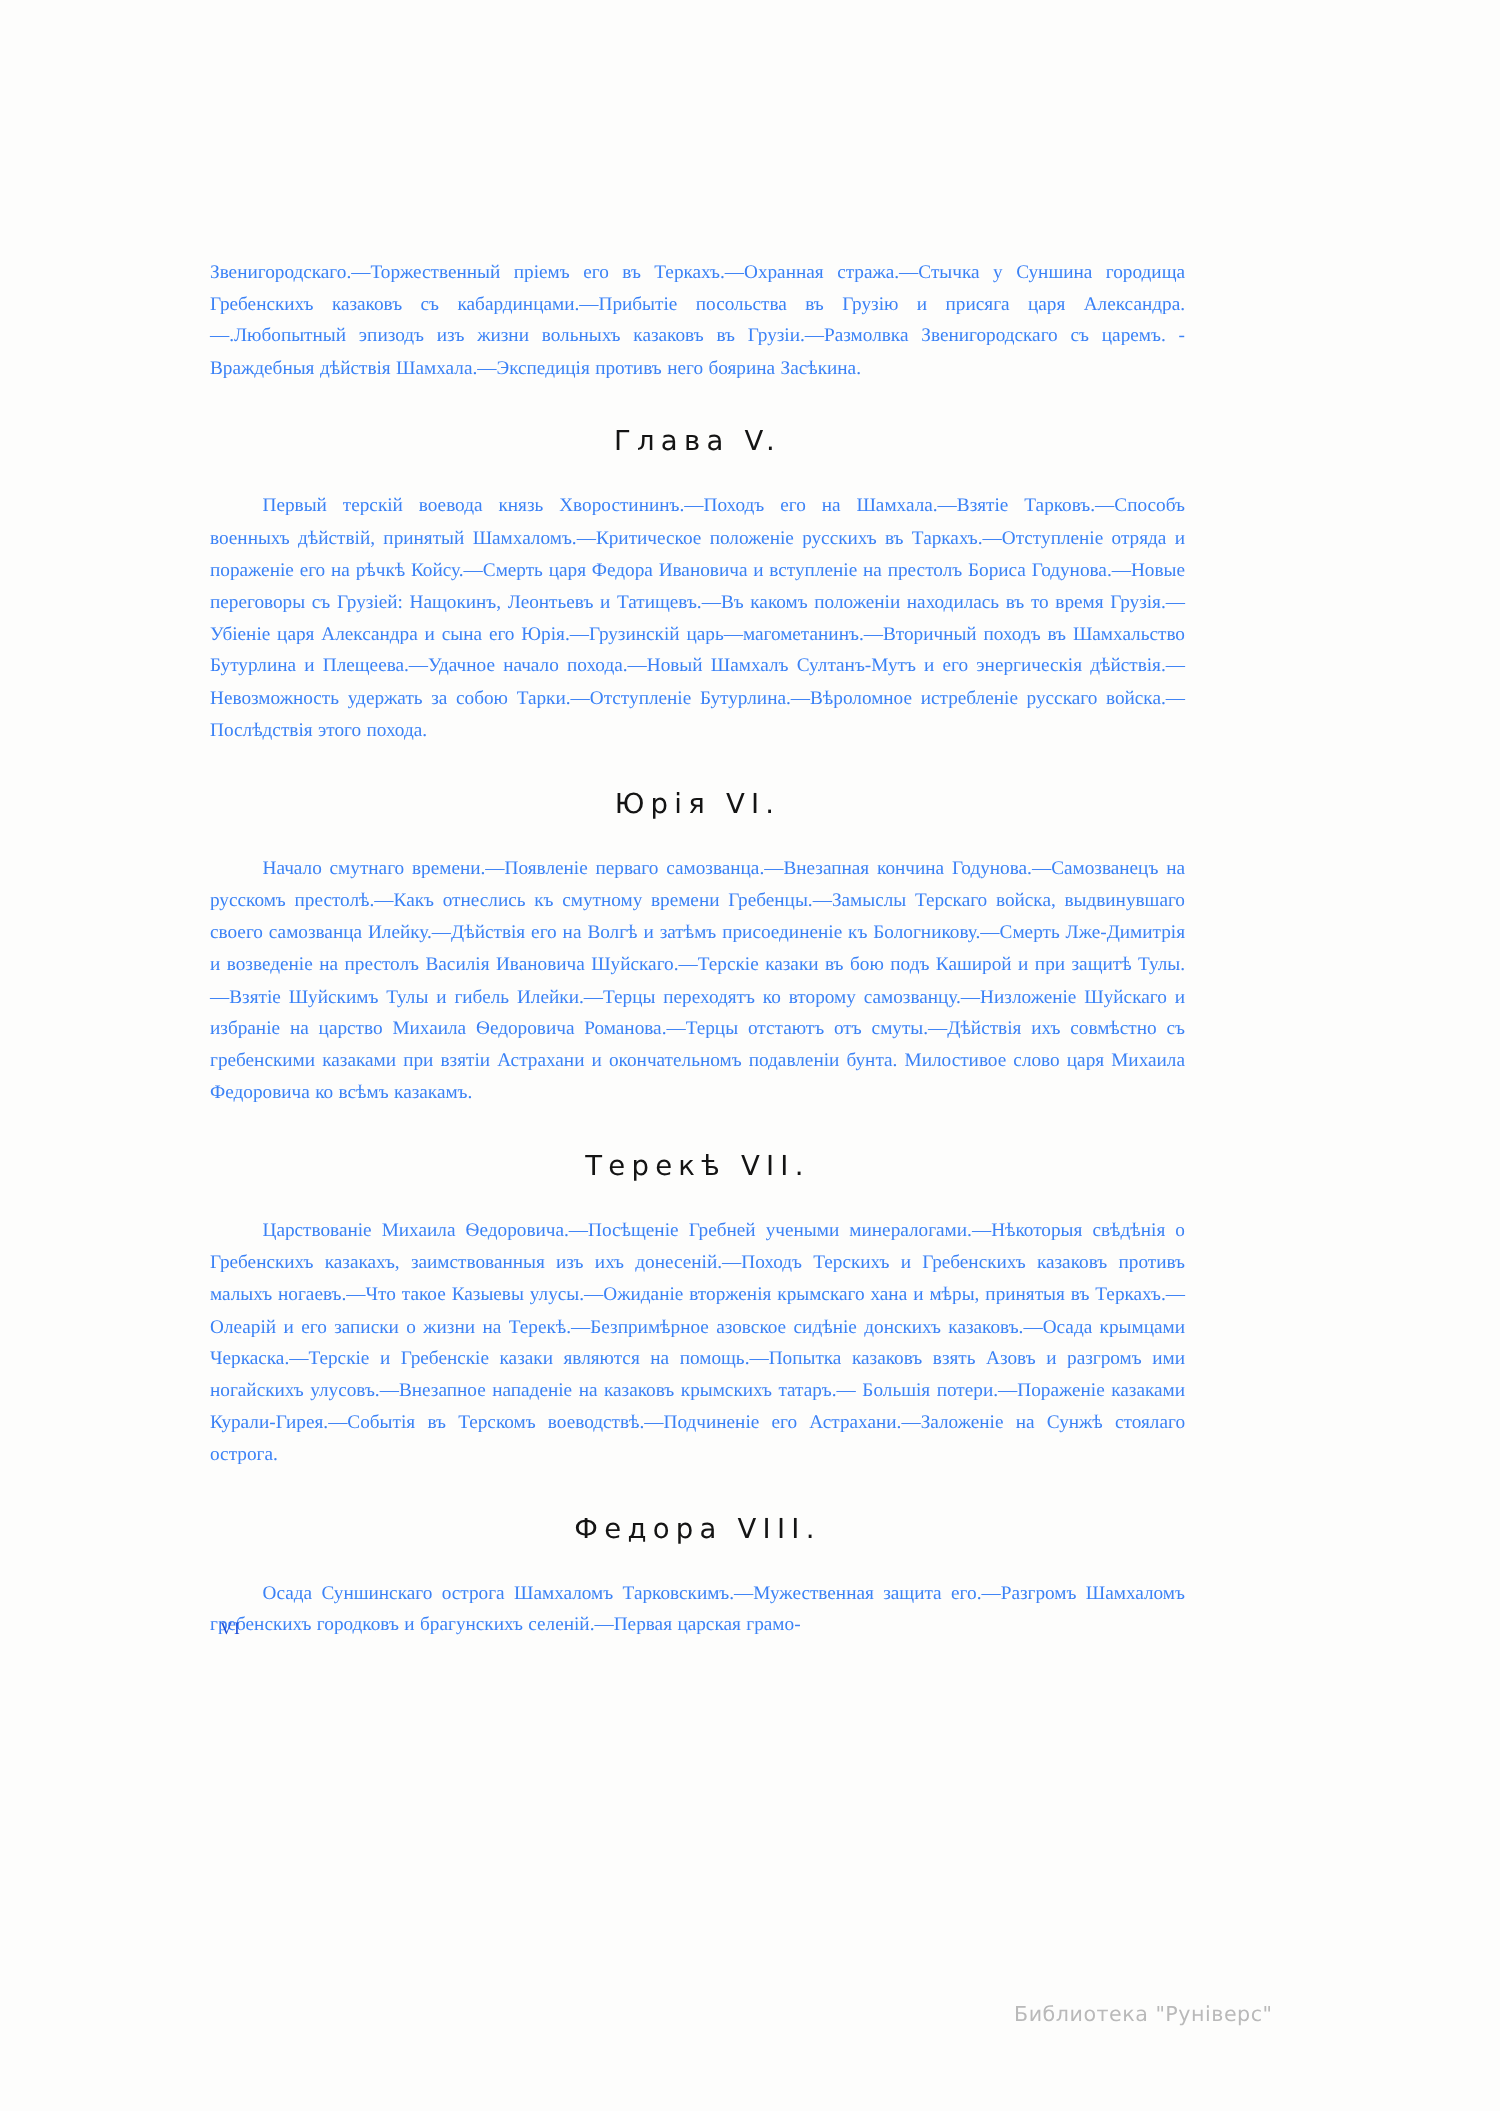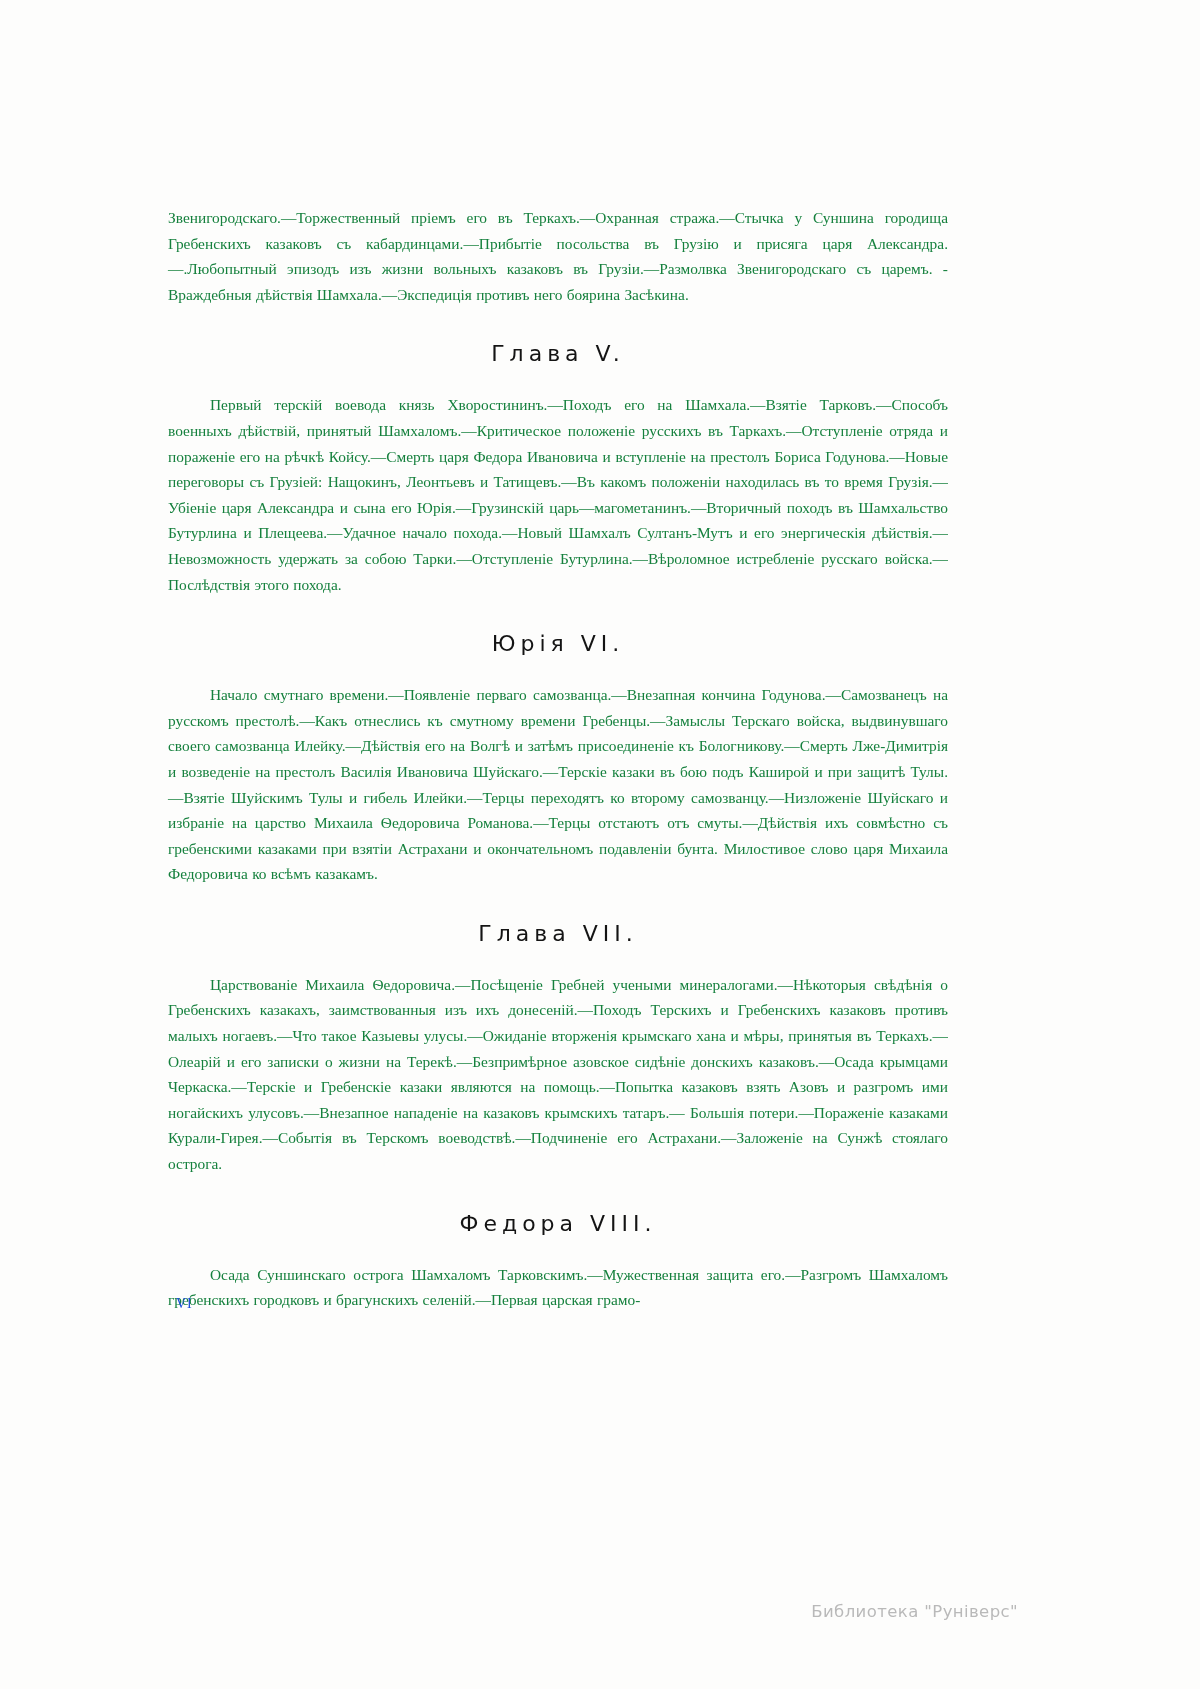--- a/index.html
+++ b/index.html
@@ -27,21 +27,21 @@
     left: 168px;
     top: 205px;
     width: 780px;
   }
   .para {
     font-family: "Liberation Serif", serif;
     font-size: 15.4px;
     line-height: 25.6px;
     text-align: justify;
     text-justify: inter-word;
-    color: #15803d;
+    color: #3b82f6;
     margin: 0;
     word-spacing: 0.5px;
   }
   .para.indented {
     text-indent: 42px;
   }
   .chapter-heading {
     font-family: "DejaVu Sans", sans-serif;
     font-size: 22px;
     letter-spacing: 5px;
@@ -86,21 +86,21 @@
 
     <p class="para indented">Первый терскій воевода князь Хворостининъ.—Походъ его на Шамхала.—Взятіе Тарковъ.—Способъ военныхъ дѣйствій, принятый Шамхаломъ.—Критическое положеніе русскихъ въ Таркахъ.—Отступленіе отряда и пораженіе его на рѣчкѣ Койсу.—Смерть царя Федора Ивановича и вступленіе на престолъ Бориса Годунова.—Новые переговоры съ Грузіей: Нащокинъ, Леонтьевъ и Татищевъ.—Въ какомъ положеніи находилась въ то время Грузія.—Убіеніе царя Александра и сына его Юрія.—Грузинскій царь—магометанинъ.—Вторичный походъ въ Шамхальство Бутурлина и Плещеева.—Удачное начало похода.—Новый Шамхалъ Султанъ-Мутъ и его энергическія дѣйствія.—Невозможность удержать за собою Тарки.—Отступленіе Бутурлина.—Вѣроломное истребленіе русскаго войска.—Послѣдствія этого похода.</p>
 
     <div class="gap-before-heading"></div>
     <h2 class="chapter-heading">Юрія VI.</h2>
     <div class="gap-after-heading"></div>
 
     <p class="para indented">Начало смутнаго времени.—Появленіе перваго самозванца.—Внезапная кончина Годунова.—Самозванецъ на русскомъ престолѣ.—Какъ отнеслись къ смутному времени Гребенцы.—Замыслы Терскаго войска, выдвинувшаго своего самозванца Илейку.—Дѣйствія его на Волгѣ и затѣмъ присоединеніе къ Бологникову.—Смерть Лже-Димитрія и возведеніе на престолъ Василія Ивановича Шуйскаго.—Терскіе казаки въ бою подъ Каширой и при защитѣ Тулы.—Взятіе Шуйскимъ Тулы и гибель Илейки.—Терцы переходятъ ко второму самозванцу.—Низложеніе Шуйскаго и избраніе на царство Михаила Ѳедоровича Романова.—Терцы отстаютъ отъ смуты.—Дѣйствія ихъ совмѣстно съ гребенскими казаками при взятіи Астрахани и окончательномъ подавленіи бунта. Милостивое слово царя Михаила Федоровича ко всѣмъ казакамъ.</p>
 
     <div class="gap-before-heading"></div>
-    <h2 class="chapter-heading">Глава VII.</h2>
+    <h2 class="chapter-heading">Терекѣ VII.</h2>
     <div class="gap-after-heading"></div>
 
     <p class="para indented">Царствованіе Михаила Ѳедоровича.—Посѣщеніе Гребней учеными минералогами.—Нѣкоторыя свѣдѣнія о Гребенскихъ казакахъ, заимствованныя изъ ихъ донесеній.—Походъ Терскихъ и Гребенскихъ казаковъ противъ малыхъ ногаевъ.—Что такое Казыевы улусы.—Ожиданіе вторженія крымскаго хана и мѣры, принятыя въ Теркахъ.—Олеарій и его записки о жизни на Терекѣ.—Безпримѣрное азовское сидѣніе донскихъ казаковъ.—Осада крымцами Черкаска.—Терскіе и Гребенскіе казаки являются на помощь.—Попытка казаковъ взять Азовъ и разгромъ ими ногайскихъ улусовъ.—Внезапное нападеніе на казаковъ крымскихъ татаръ.— Большія потери.—Пораженіе казаками Курали-Гирея.—Событія въ Терскомъ воеводствѣ.—Подчиненіе его Астрахани.—Заложеніе на Сунжѣ стоялаго острога.</p>
 
     <div class="gap-before-heading"></div>
     <h2 class="chapter-heading">Федора VIII.</h2>
     <div class="gap-after-heading"></div>
 
     <p class="para indented">Осада Суншинскаго острога Шамхаломъ Тарковскимъ.—Мужественная защита его.—Разгромъ Шамхаломъ гребенскихъ городковъ и брагунскихъ селеній.—Первая царская грамо-</p>
 

